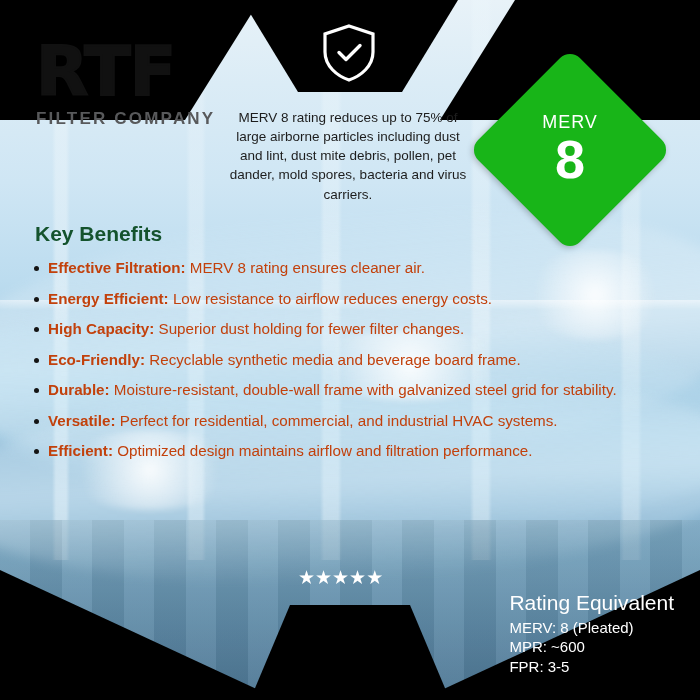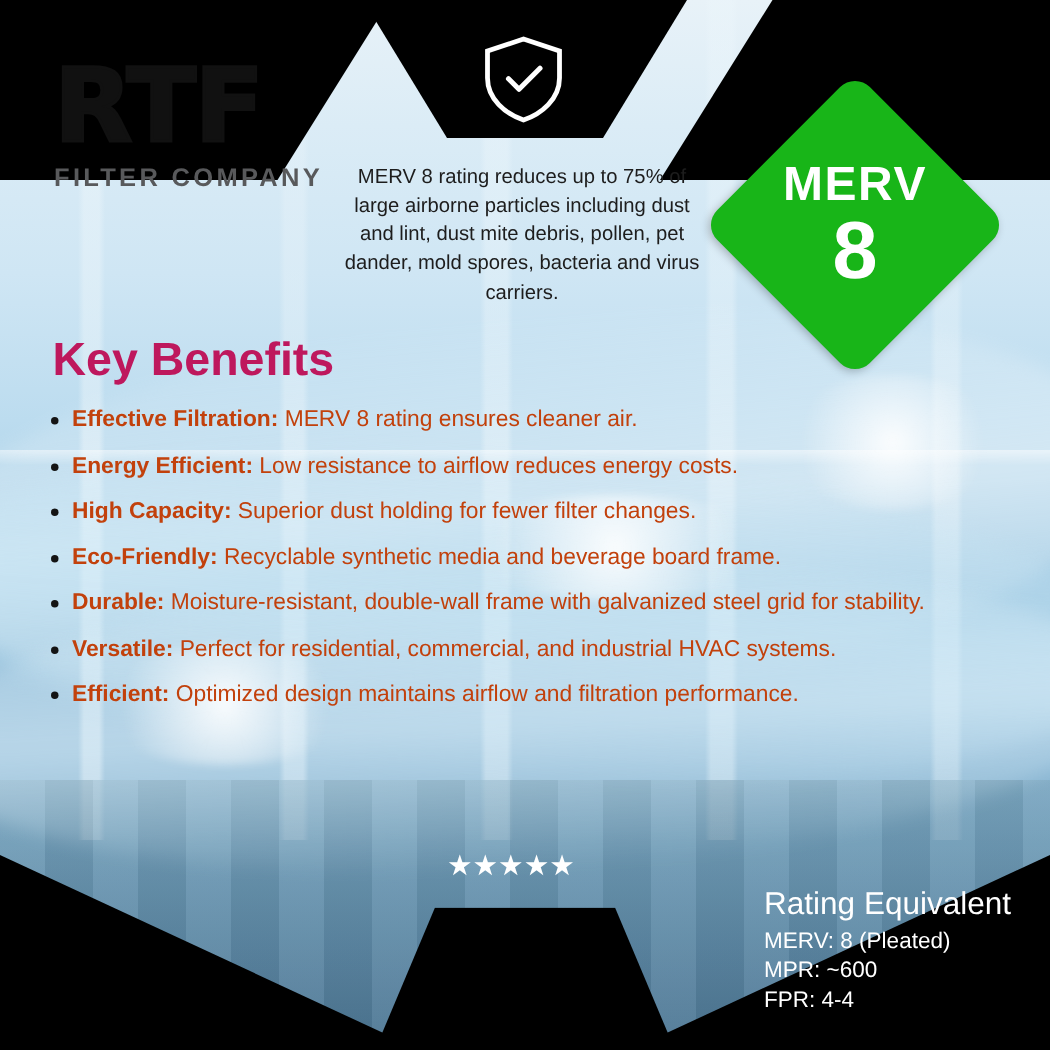--- a/index.html
+++ b/index.html
@@ -232,45 +232,45 @@
     position: absolute;
     inset: 0;
     display: flex;
     flex-direction: column;
     align-items: center;
     justify-content: center;
     color: #fff;
     font-family: "Liberation Sans", sans-serif;
   }
   .merv-diamond .lbl .t {
-    font-size: 32px;
-    font-weight: 700;
+    font-size: 18px;
+    font-weight: 400;
     letter-spacing: 1px;
     margin-bottom: -2px;
     text-align: right;
   }
   .merv-diamond .lbl .n {
     font-size: 54px;
     font-weight: 700;
     line-height: 1.05;
   }
 
   
   .benefits {
     position: absolute;
     left: 30px; top: 222px;
     width: 630px;
     z-index: 6;
   }
   .benefits h2 {
     margin: 0 0 12px 5px;
     font-family: "Liberation Sans", sans-serif;
-    font-size: 31px;
+    font-size: 21px;
     font-weight: 700;
-    color: #be185d;
+    color: #14532d;
   }
   .b-item {
     display: flex;
     align-items: flex-start;
     margin-bottom: 10px;
     font-size: 15.2px;
     line-height: 1.35;
     color: #c2410c;
   }
   .b-dot {
@@ -400,16 +400,16 @@
   </div>
 
   <div class="stars">
     <span>★★★★★</span>
   </div>
 
   <div class="rating">
     <div class="r-title">Rating Equivalent</div>
     <div class="r-line">MERV: 8 (Pleated)</div>
     <div class="r-line">MPR: ~600</div>
-    <div class="r-line">FPR: 4-4</div>
+    <div class="r-line">FPR: 3-5</div>
   </div>
 
 </div>
 
 </body></html>

